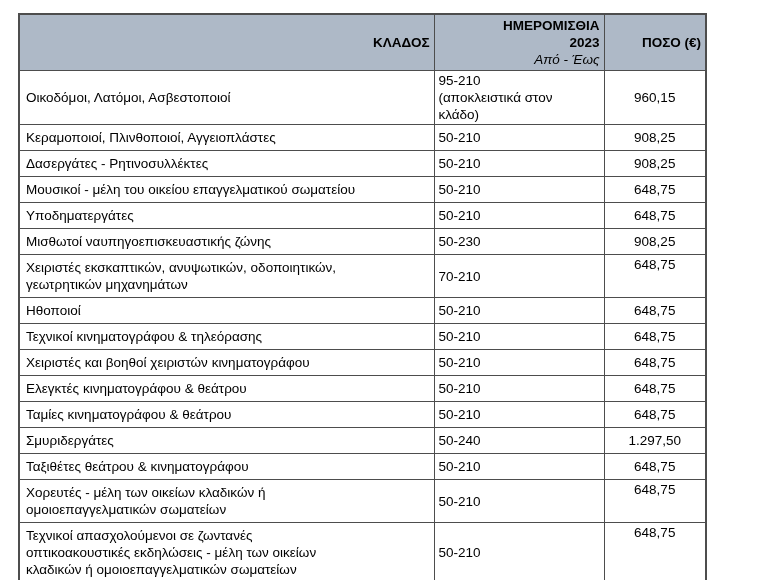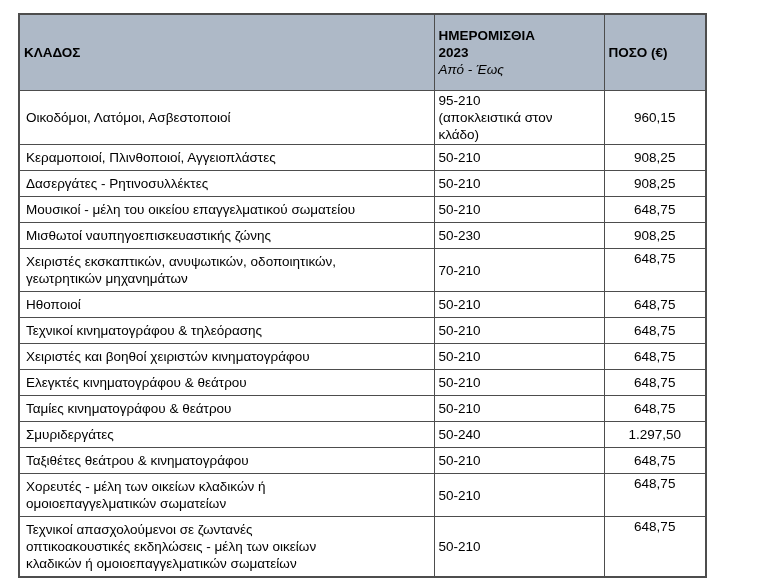--- a/index.html
+++ b/index.html
@@ -28,23 +28,23 @@
   col.col-amount{width:102px;}
   th,td{
     border:1.5px solid var(--border);
     font-size:13.5px;
     line-height:17px;
     color:var(--text);
   }
   thead th{
     background:var(--header-bg);
     font-weight:bold;
-    text-align:left;
+    text-align:right;
     vertical-align:middle;
-    padding:12px 4px;
+    padding:2px 4px;
     height:53px;
   }
   .hdr-bold{font-weight:bold;white-space:pre-line;}
   .hdr-sub{font-weight:normal;font-style:italic;}
   td.c-sector{
     text-align:left;
     vertical-align:middle;
     padding:4px 6px;
     white-space:pre-line;
   }
@@ -101,20 +101,25 @@
     <td class="c-sector">Δασεργάτες - Ρητινοσυλλέκτες</td>
     <td class="c-range">50-210</td>
     <td class="c-amount">908,25</td>
   </tr>
         <tr>
     <td class="c-sector">Μουσικοί - μέλη του οικείου επαγγελματικού σωματείου</td>
     <td class="c-range">50-210</td>
     <td class="c-amount">648,75</td>
   </tr>
         <tr>
+    <td class="c-sector">Υποδηματεργάτες</td>
+    <td class="c-range">50-210</td>
+    <td class="c-amount">648,75</td>
+  </tr>
+        <tr>
     <td class="c-sector">Μισθωτοί ναυπηγοεπισκευαστικής ζώνης</td>
     <td class="c-range">50-230</td>
     <td class="c-amount">908,25</td>
   </tr>
         <tr>
     <td class="c-sector">Χειριστές εκσκαπτικών, ανυψωτικών, οδοποιητικών,
 γεωτρητικών μηχανημάτων</td>
     <td class="c-range">70-210</td>
     <td class="c-amount v-top">648,75</td>
   </tr>

